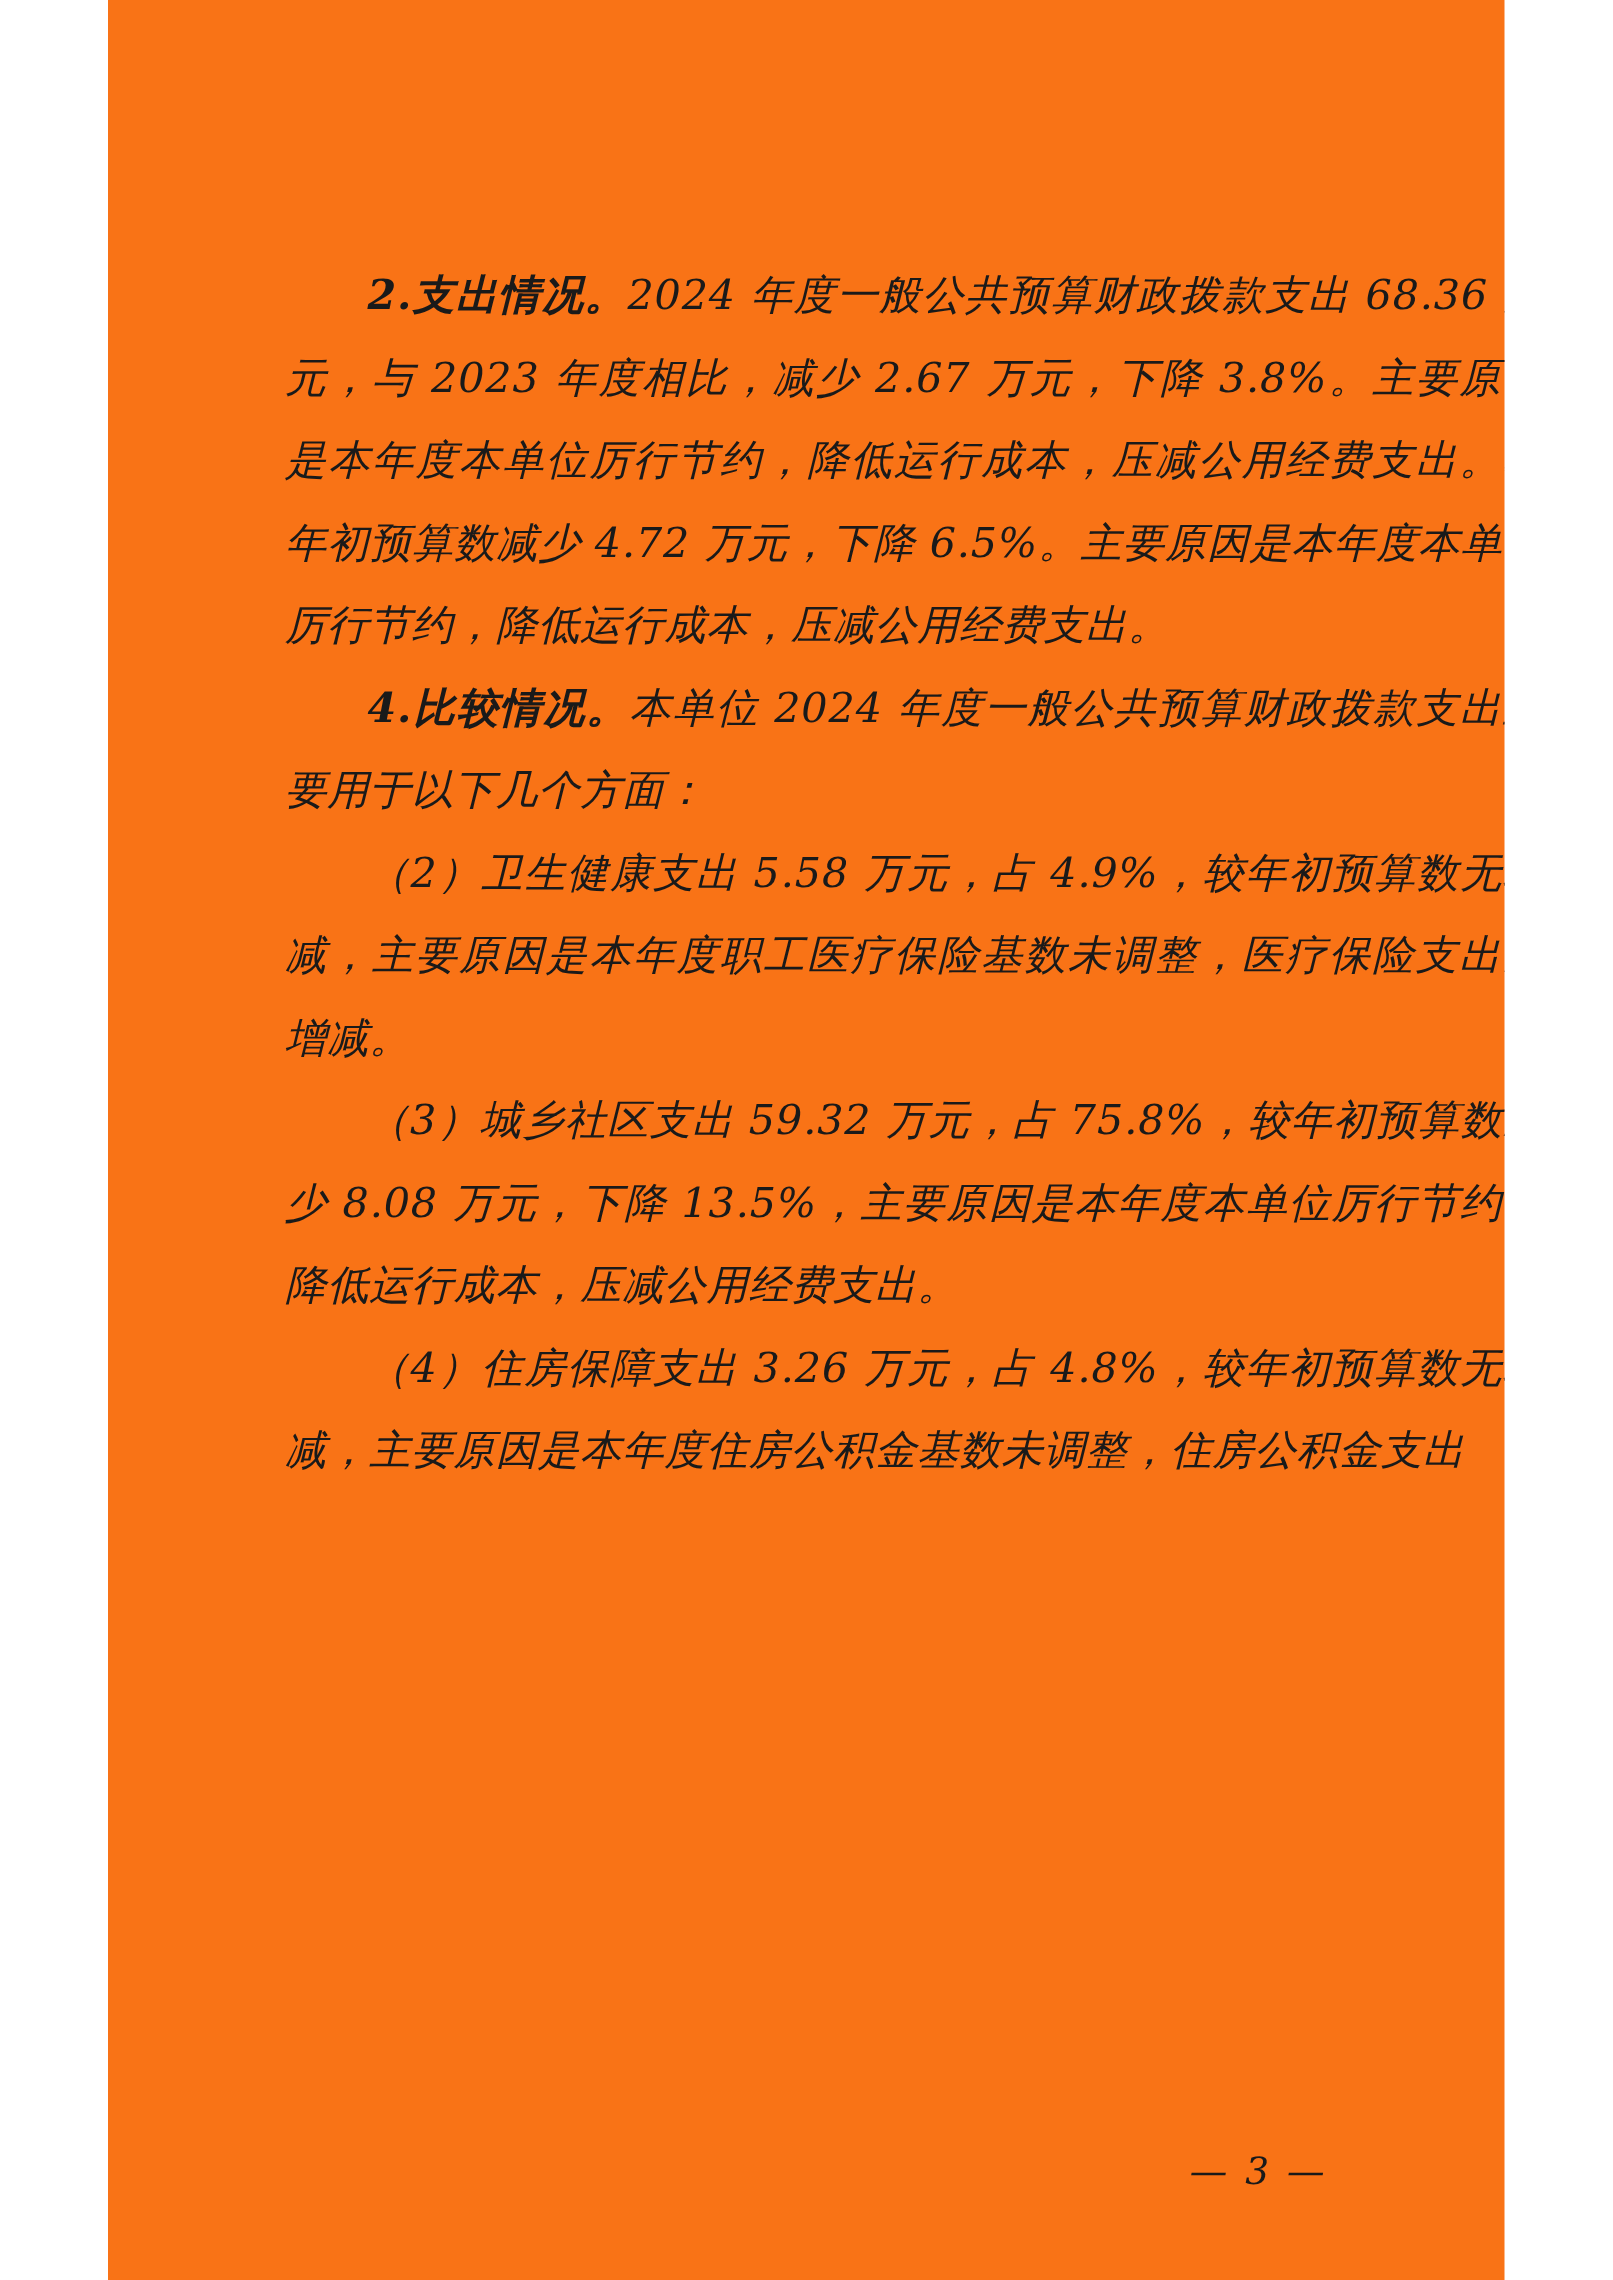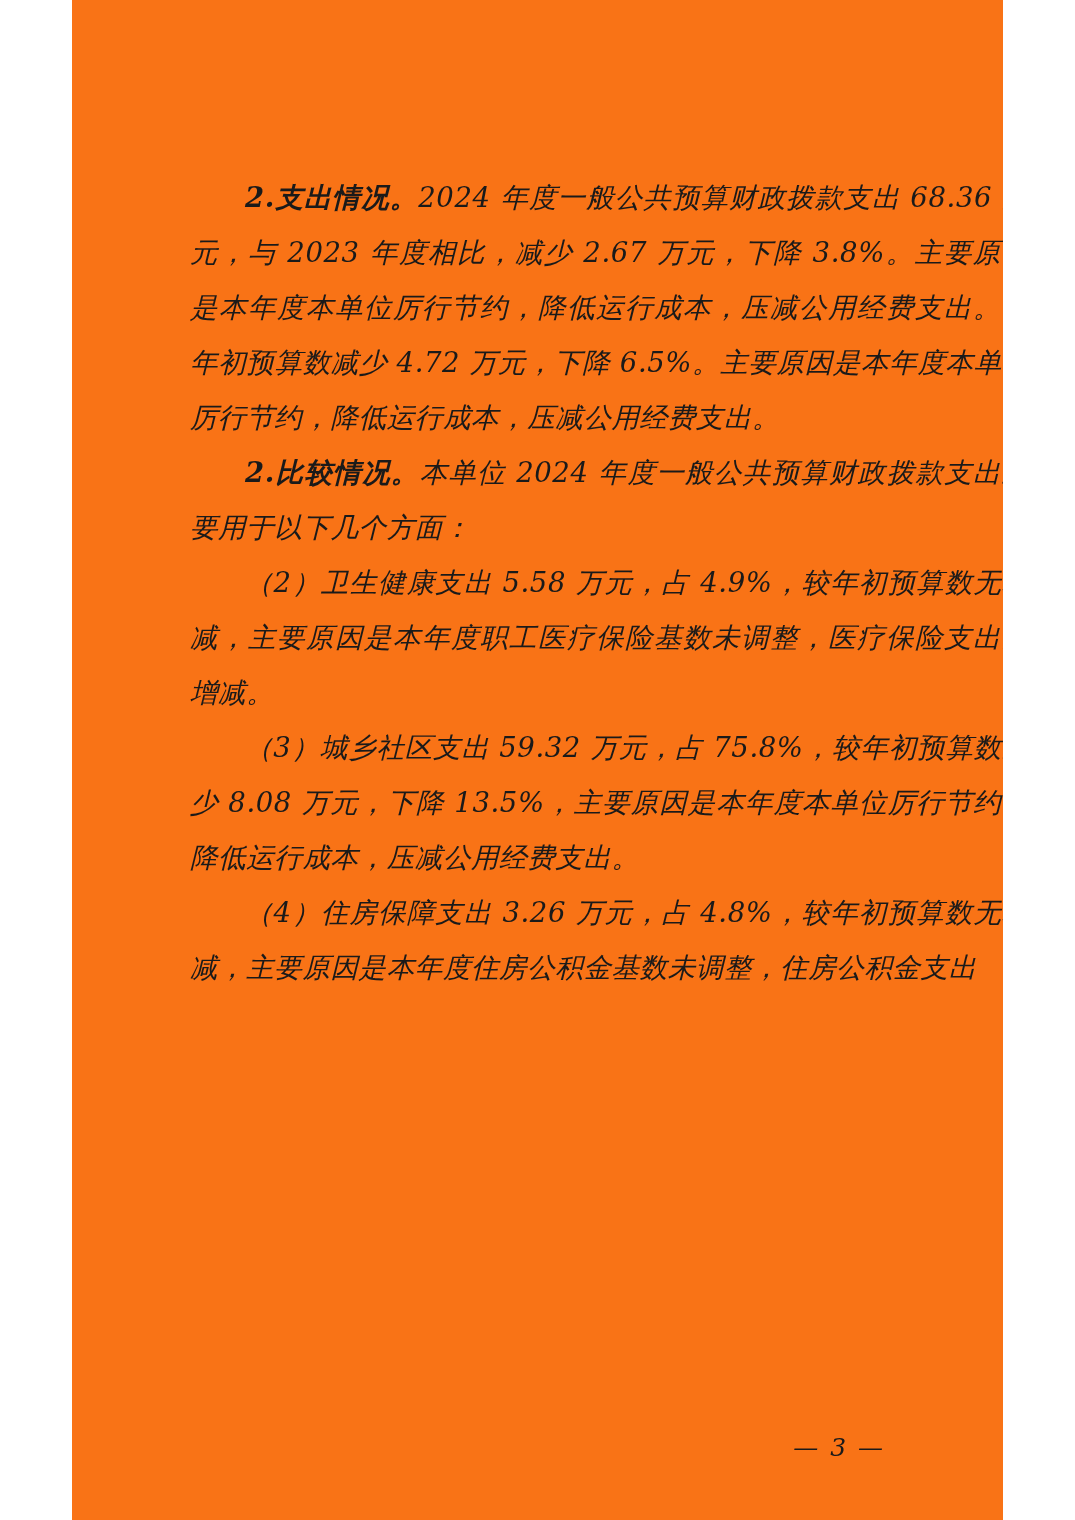--- a/index.html
+++ b/index.html
@@ -55,21 +55,21 @@
 </style>
 </head>
 <body>
 
 <div class="page">
   <div class="content">
 
     <p class="para indent"><span class="lead">2.支出情况。</span><span>2024 年度一般公共预算财政拨款支出 68.36 万元，与 2023 年度相比，减少 2.67 万元，下降 3.8%。主要原因是本年度本单位厉行节约，降低运行成本，压减公用经费支出。较年初预算数减少 4.72 万元，下降 6.5%。主要原因是本年度本单位厉行节约，降低运行成本，压减公用经费支出。</span></p>
 
 
-    <p class="para indent"><span class="lead">2.比较情况。</span><span>本单位 2024 年度一般公共预算财政拨款支出主要用于以下几个方面：</span></p>
+    <p class="para indent"><span class="lead">4.比较情况。</span><span>本单位 2024 年度一般公共预算财政拨款支出主要用于以下几个方面：</span></p>
 
 
     <p class="para indent">（2）卫生健康支出 5.58 万元，占 4.9%，较年初预算数无增减，主要原因是本年度职工医疗保险基数未调整，医疗保险支出无增减。</p>
 
     <p class="para indent">（3）城乡社区支出 59.32 万元，占 75.8%，较年初预算数减少 8.08 万元，下降 13.5%，主要原因是本年度本单位厉行节约，降低运行成本，压减公用经费支出。</p>
 
     <p class="para indent">（4）住房保障支出 3.26 万元，占 4.8%，较年初预算数无增减，主要原因是本年度住房公积金基数未调整，住房公积金支出</p>
 
   </div>
 

